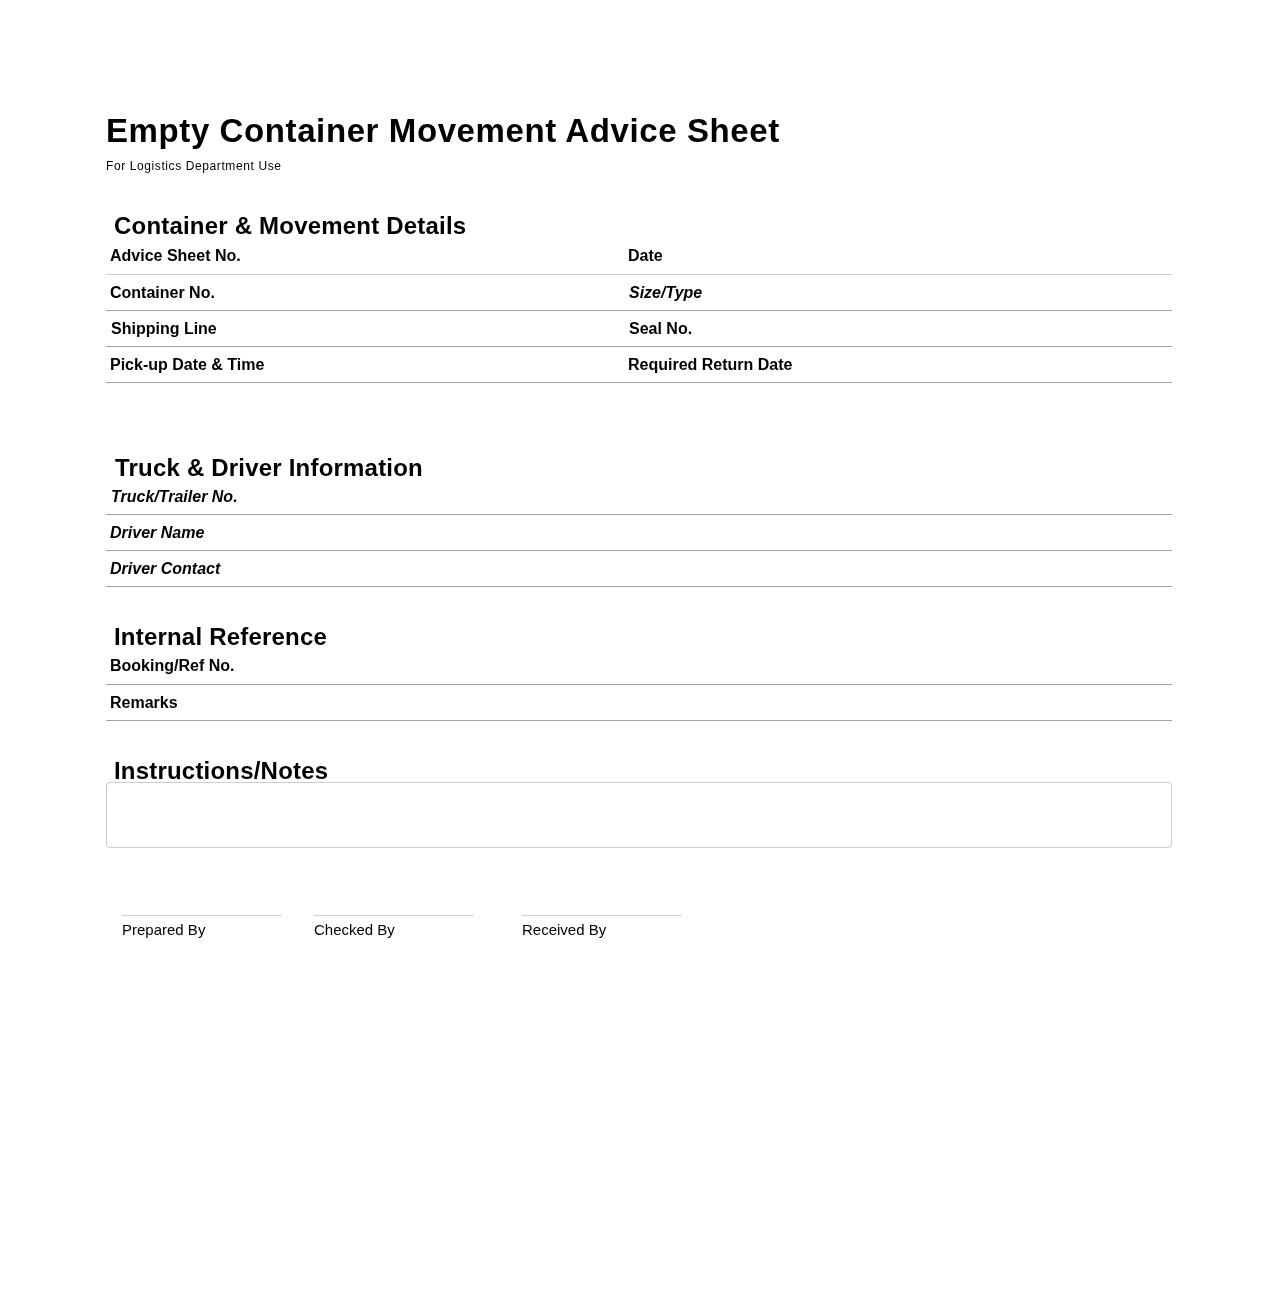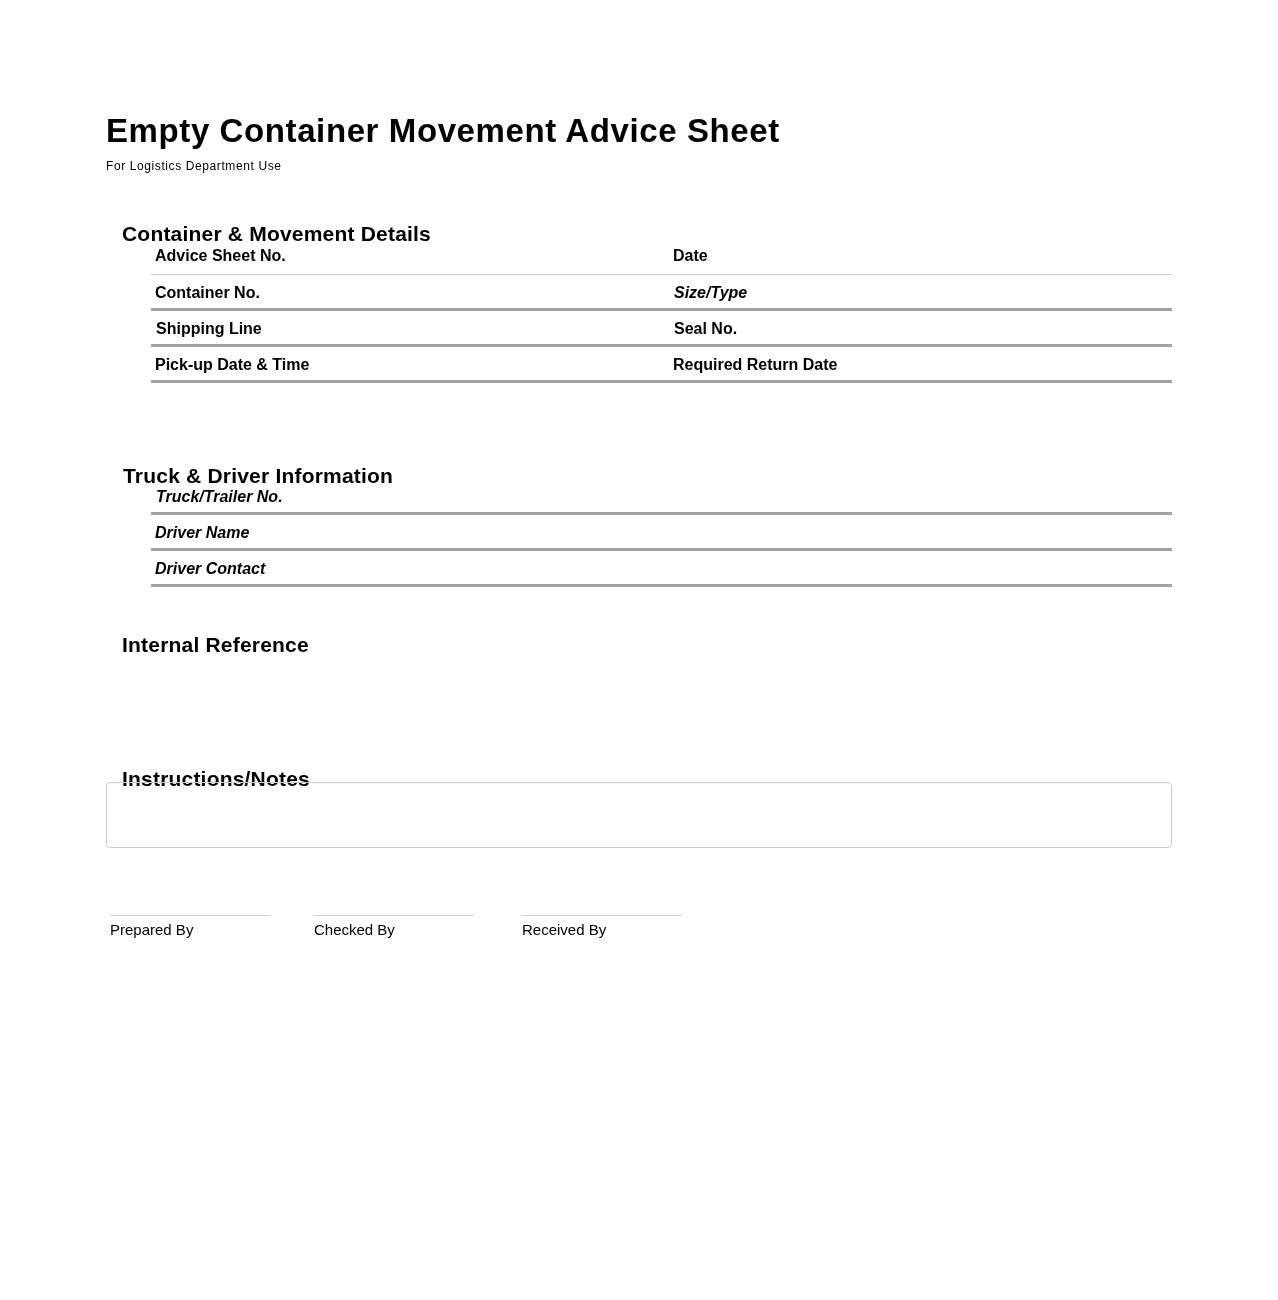--- a/index.html
+++ b/index.html
@@ -11,28 +11,27 @@
     .title {
       position: absolute; top: 112px; left: 0;
       font-size: 33px; font-weight: bold; letter-spacing: 0.6px; margin: 0;
       line-height: 38px; white-space: nowrap;
     }
     .subtitle {
       position: absolute; top: 157px; left: 0;
       font-size: 12px; letter-spacing: 0.6px; line-height: 18px; white-space: nowrap;
     }
     .section-title {
-      position: absolute; left: 0; font-size: 21px; font-weight: bold;
-      letter-spacing: 0.2px; line-height: 20px; margin: 16px; white-space: nowrap;
+      position: absolute; left: 0; font-size: 24px; font-weight: bold;
+      letter-spacing: 0.2px; line-height: 20px; margin: 8px; white-space: nowrap;
     }
     .rows { position: absolute; left: 0; width: 1066px; }
     .row {
-      position: relative; height: 36px; border-bottom: 3px solid #a3a3a3;
+      position: relative; height: 36px; border-bottom: 1px solid #a3a3a3;
       box-sizing: border-box;
-      margin-left: 45px;
     }
     .row .cell {
       position: absolute; top: 0; height: 35px; line-height: 35px;
       font-size: 16px; font-weight: bold; white-space: nowrap;
     }
     .row .cell.left { left: 4px; }
     .row .cell.right { left: 522px; }
     .notes-box {
       position: absolute; left: 0; top: 782px; width: 1066px; height: 66px;
       border: 1px solid #cccccc; border-radius: 4px; box-sizing: border-box;
@@ -78,26 +77,32 @@
     <div class="row">
       <span class="cell left">Driver Name</span>
     </div>
     <div class="row">
       <span class="cell left">Driver Contact</span>
     </div>
   </div>
 
   <h2 class="section-title" style="top:619px;">Internal Reference</h2>
   <div class="rows" style="top:648px;">
+    <div class="row" style="height:37px;">
+      <span class="cell left">Booking/Ref No.</span>
+    </div>
+    <div class="row">
+      <span class="cell left">Remarks</span>
+    </div>
   </div>
 
   <h2 class="section-title" style="top:753px;">Instructions/Notes</h2>
   <div class="notes-box"></div>
 
-  <div class="sig" style="left:4px;text-align:center;">
+  <div class="sig" style="left:16px;text-align:center;">
     <div class="line"></div>
     <span class="label">Prepared By</span>
   </div>
   <div class="sig" style="left:208px;">
     <div class="line"></div>
     <span class="label">Checked By</span>
   </div>
   <div class="sig" style="left:416px;">
     <div class="line"></div>
     <span class="label">Received By</span>

